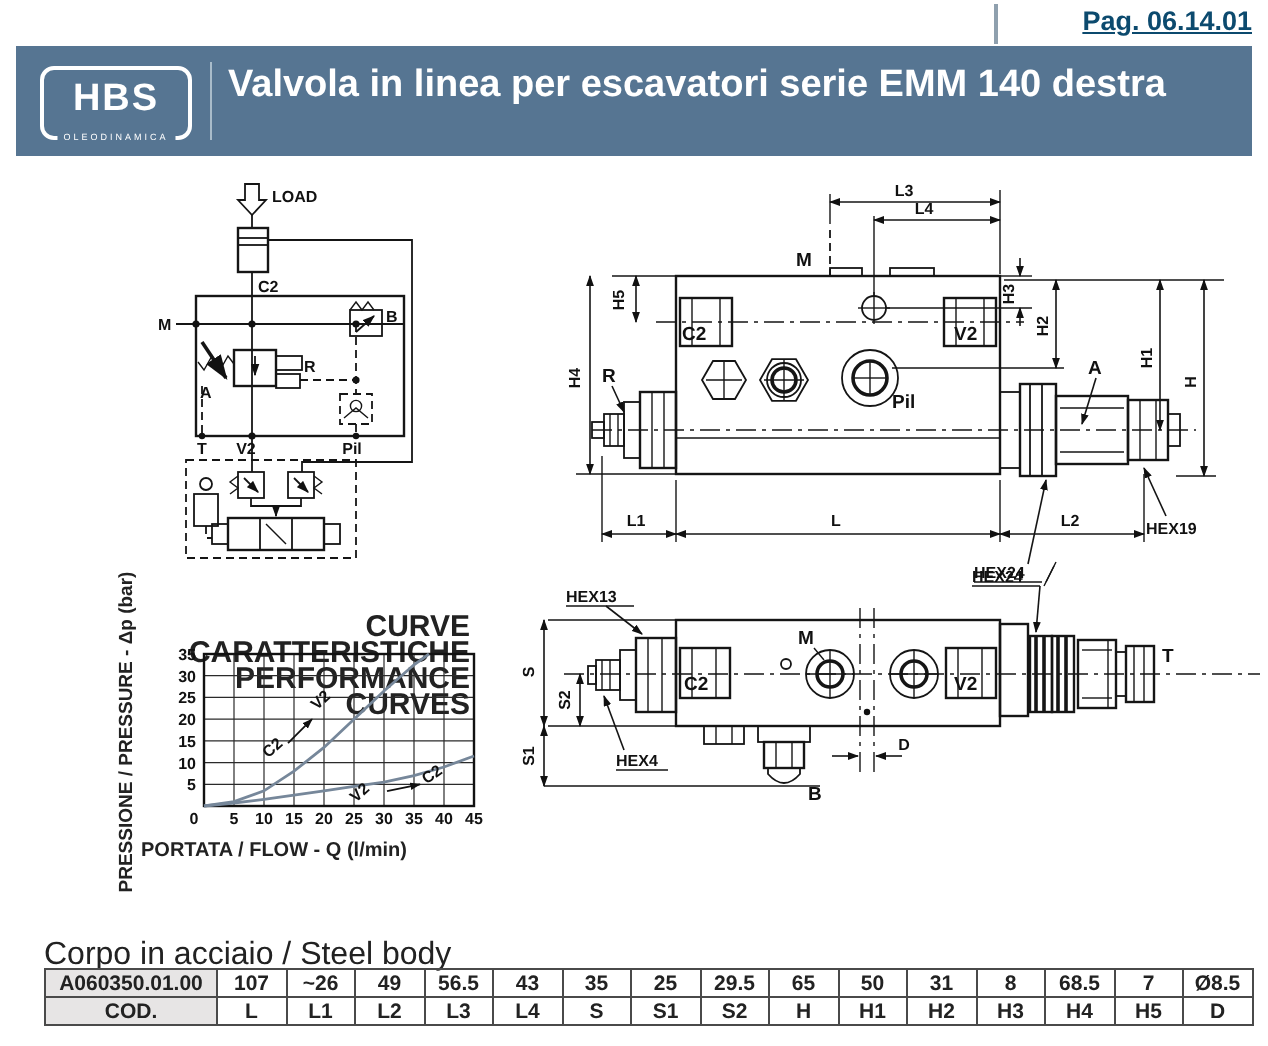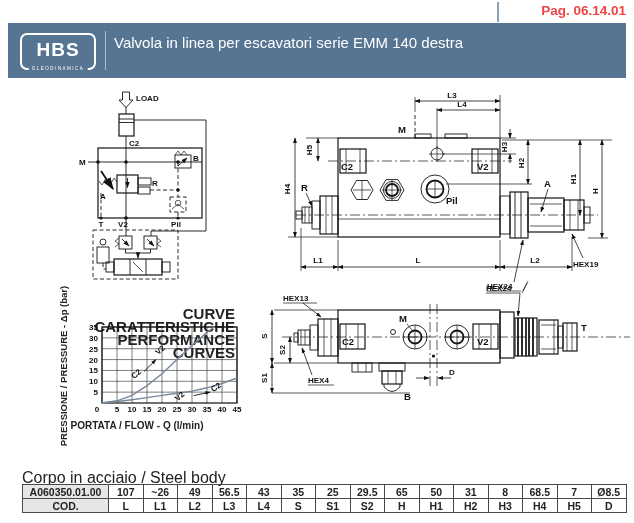--- a/index.html
+++ b/index.html
@@ -10,21 +10,21 @@
   .pag-divider{position:absolute;left:497px;top:2px;width:2px;height:20px;background:#8fa0ae;}
   
   .hbar{position:absolute;left:8px;top:23px;width:618px;height:55px;background:#567592;}
   .logo{position:absolute;left:12px;top:10px;width:72px;height:33px;border:2px solid #fff;
         border-radius:7px;color:#fff;text-align:center;}
   .logo .hbs{font-size:19px;font-weight:bold;letter-spacing:1px;line-height:30px;text-align:center;}
   .logo .sub{position:absolute;left:50%;bottom:-3px;transform:translateX(-50%);
         font-size:4.5px;letter-spacing:1.5px;background:#567592;padding:0 3px;white-space:nowrap;}
   .hdiv{position:absolute;left:97px;top:8px;bottom:8px;width:1px;background:#a9bcca;}
   .htitles{position:absolute;left:106px;top:11px;color:#fff;}
-  .ht1{font-size:15px;font-weight:normal;line-height:17px;}
+  .ht1{font-size:19px;font-weight:bold;line-height:17px;}
   .ht2{font-size:13px;font-weight:bold;font-style:italic;line-height:16px;}
   
   .chart-title{position:absolute;left:83px;top:291px;width:152px;text-align:right;
         font-size:15px;font-weight:bold;line-height:13px;margin-top:16px;}
   .chart-xlabel{position:absolute;left:56px;top:420px;width:162px;text-align:center;
         font-size:10px;font-weight:bold;}
   .chart-ylabel{position:absolute;left:58px;top:450px;width:168px;text-align:center;
         font-size:9.5px;font-weight:bold;transform:rotate(-90deg);transform-origin:0 0;}
   
   .caption{position:absolute;left:22px;top:469px;font-size:16px;}
@@ -52,21 +52,21 @@
   .tick{font-size:8px;font-weight:bold;fill:#111;}
   .ann{font-size:8px;font-weight:bold;fill:#111;}
   .annarrow{stroke:#111;stroke-width:0.9;}
 </style>
 </head>
 <body>
 
 <div class="page">
 
   <div class="pag-divider"></div>
-  <div class="pag" style="color: #ef4444;">Pag. 06.14.01</div>
+  <div class="pag" style="color: #0c4a6e; text-decoration: underline;">Pag. 06.14.01</div>
 
   <div class="hbar" style="background: rgb(86, 117, 146);">
     <div class="logo">
       <div class="hbs">HBS</div>
       <div class="sub" style="background: rgb(86, 117, 146);">OLEODINAMICA</div>
     </div>
     <div class="hdiv"></div>
     <div class="htitles">
       <div class="ht1">Valvola in linea per escavatori serie EMM 140 destra</div>
     </div>

